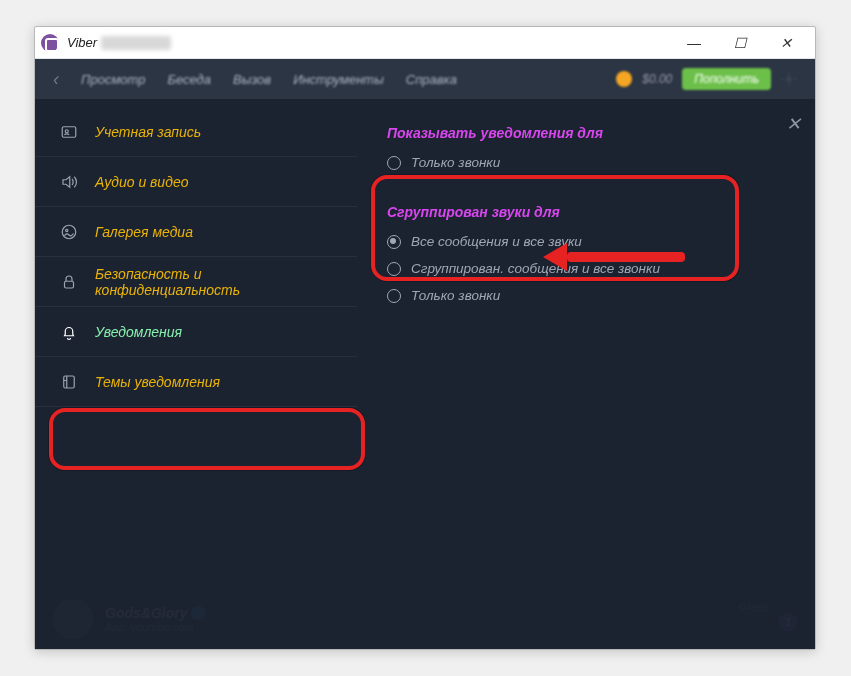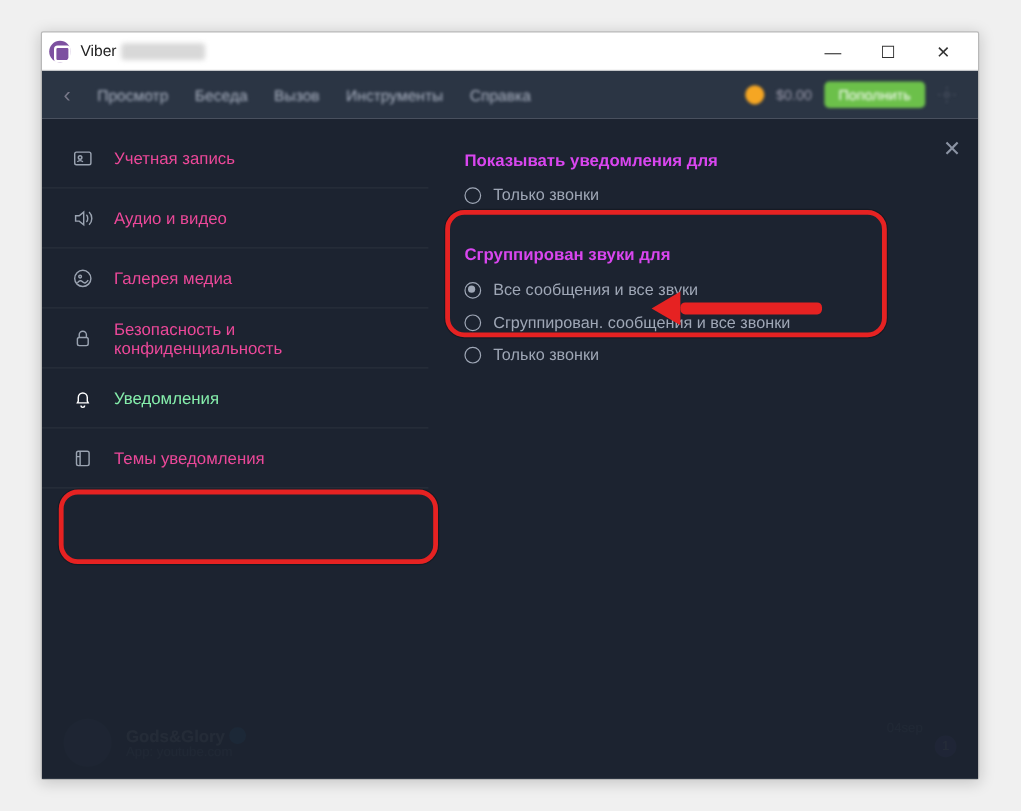--- a/index.html
+++ b/index.html
@@ -2,21 +2,21 @@
 <html><head>
 <meta charset="utf-8">
 <style>
   * { box-sizing: border-box; margin: 0; padding: 0; font-family: -apple-system, "Segoe UI", Arial, sans-serif; }
   body { background: #f0f0f0; width: 851px; height: 676px; position: relative; overflow: hidden; }
 
   .window {
     position: absolute; left: 34px; top: 26px; width: 782px; height: 624px;
     background: #fff; border: 1px solid #b8b8b8; border-radius: 2px;
     box-shadow: 0 2px 12px rgba(0,0,0,0.18);
-    display: flex; flex-direction: column;
+    display: flex; flex-direction: column; font-style: italic;
   }
 
   
   .titlebar { height: 32px; display: flex; align-items: center; padding: 0 6px; border-bottom: 1px solid #e6e6e6; }
   .titlebar .app-icon { width: 18px; height: 18px; background:#7d51a0; border-radius:50%; margin-right:8px; position:relative; }
   .titlebar .app-icon::after{content:"";position:absolute;left:4px;top:4px;width:10px;height:10px;border:2px solid #fff;border-radius:3px;}
   .titlebar .title { font-size: 13px; color:#222; }
   .titlebar .blur { display:inline-block; width:70px; height:14px; background:#d8d8d8; border-radius:3px; filter:blur(2px); margin-left:4px;}
   .titlebar .spacer { flex:1; }
   .titlebar .win-btn { width:46px; height:32px; display:flex; align-items:center; justify-content:center; font-size:14px; color:#333; }
@@ -44,21 +44,21 @@
   .chat-bottom .check{width:14px;height:14px;border-radius:50%;background:#27a0e8;margin-left:4px;}
   .chat-bottom .sub{font-size:11px;color:#8893a6;}
   .chat-bottom .badge{position:absolute;right:0;bottom:12px;width:18px;height:18px;border-radius:50%;background:#6f58c9;color:#fff;font-size:11px;display:flex;align-items:center;justify-content:center;}
   .chat-bottom .time{position:absolute;right:28px;top:6px;font-size:11px;color:#8893a6;}
 
   
   .overlay{position:absolute;inset:0;background:rgba(28,35,48,0.96);z-index:5;display:flex;}
   .sidebar{width:322px;display:flex;flex-direction:column;padding-top:8px;}
   .side-item{
     height:50px;display:flex;align-items:center;gap:16px;padding:0 24px;
-    color:#ec4899;font-size:14px;border-bottom:1px solid rgba(255,255,255,0.06);
+    color:#eab308;font-size:14px;border-bottom:1px solid rgba(255,255,255,0.06);
     cursor:pointer;position:relative;
   }
   .side-item.active{color:#86efac;}
   .side-item .ico{width:20px;height:20px;display:flex;align-items:center;justify-content:center;flex-shrink:0;}
   .side-item svg{width:18px;height:18px;stroke:#9aa3b1;stroke-width:1.6;fill:none;}
   .side-item.active svg{stroke:#fff;}
 
   .content{flex:1;padding:26px 30px;color:#c7ccd6;position:relative;}
   .close-x{position:absolute;top:14px;right:14px;color:#8b93a3;font-size:18px;cursor:pointer;}
   .section-title{color:#d946ef;font-weight:700;font-size:14px;margin-bottom:14px;}

